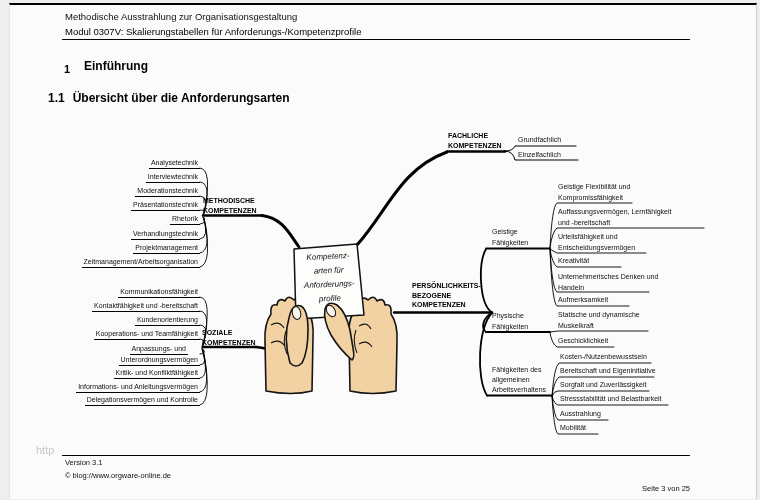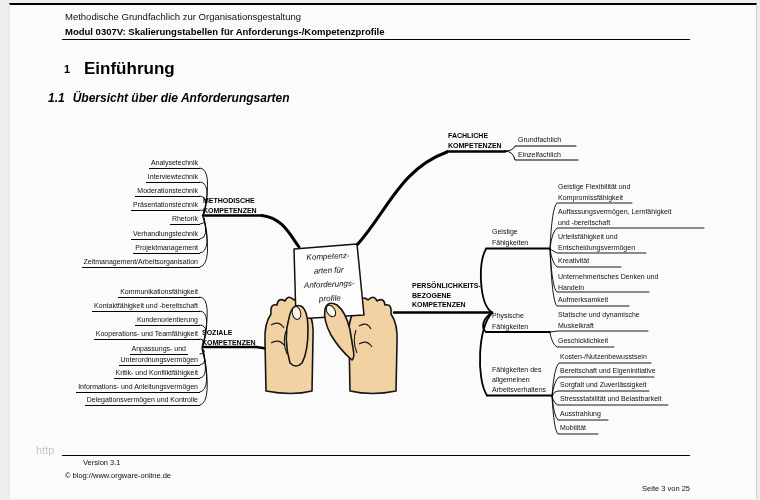--- a/index.html
+++ b/index.html
@@ -1,24 +1,24 @@
 <!DOCTYPE html>
 <html><head>
 <meta charset="utf-8">
 <style>
   html,body{margin:0;padding:0}
   body{width:760px;height:500px;background:#eeeeee;font-family:"Liberation Sans","DejaVu Sans",sans-serif;overflow:hidden;position:relative}
   .page{position:absolute;left:9px;top:3px;width:746px;height:494px;background:#fbfbfb;border-top:2px solid #000;border-right:1px solid #cfcfcf;border-left:1px solid #e4e4e4}
   
   .hdr1{position:absolute;left:65px;top:11px;font-size:9.5px;color:#111}
-  .hdr2{position:absolute;left:65px;top:26px;font-size:9.5px;font-weight:bold;color:#000}
+  .hdr2{position:absolute;left:65px;top:26px;font-size:9.5px;font-weight:normal;color:#000}
   .hrule{position:absolute;left:62px;top:39px;width:628px;height:0;border-top:1.6px solid #000}
   .h1n{position:absolute;left:64px;top:63px;font-size:11px;font-weight:bold;color:#000}
-  .h1t{position:absolute;left:84px;top:59px;font-size:17px;font-weight:bold;color:#000}
-  .h2{position:absolute;left:48px;top:91px;font-size:12px;font-weight:bold;font-style:italic;color:#000}
+  .h1t{position:absolute;left:84px;top:59px;font-size:12px;font-weight:bold;color:#000}
+  .h2{position:absolute;left:48px;top:91px;font-size:12px;font-weight:bold;color:#000}
   .h2 .sp{display:inline-block;width:8px}
   
   .map{position:absolute;left:0;top:0;width:760px;height:500px}
   .mi{position:absolute;font-size:7px;line-height:10px;color:#111;white-space:nowrap}
   .ul{border-bottom:1px solid #000;padding:0 2px}
   .r2{line-height:10.5px}
   .blbl{position:absolute;font-size:7px;font-weight:bold;color:#000;line-height:9.5px;white-space:nowrap}
   .slbl{position:absolute;font-size:7px;color:#111;line-height:10.5px;white-space:nowrap}
   .slbl3{line-height:10px}
   svg{position:absolute;left:0;top:0}
@@ -26,21 +26,21 @@
   
   .frule{position:absolute;left:62px;top:455px;width:628px;height:0;border-top:1.5px solid #000}
   .ftxt{position:absolute;font-size:7.5px;color:#111}
   .wm{position:absolute;left:36px;top:444px;font-size:11px;color:#c6c6c6}
 </style>
 </head>
 <body>
 
 <div class="page"></div>
 
-<div class="hdr1">Methodische Grundfachlich zur Organisationsgestaltung</div>
+<div class="hdr1">Methodische Ausstrahlung zur Organisationsgestaltung</div>
 <div class="hdr2">Modul 0307V: Skalierungstabellen für Anforderungs-/Kompetenzprofile</div>
 <div class="hrule"></div>
 
 <div class="h1n">1</div>
 <div class="h1t">Einführung</div>
 <div class="h2"><span>1.1</span><span class="sp"></span><span>Übersicht über die Anforderungsarten</span></div>
 
 <div class="map">
 
   <svg width="760" height="500">
@@ -219,15 +219,15 @@
   <div class="mi r2" style="left:560px;top:352px">Kosten-/Nutzenbewusstsein</div>
   <div class="mi r2" style="left:560px;top:366px">Bereitschaft und Eigeninitiative</div>
   <div class="mi r2" style="left:560px;top:380px">Sorgfalt und Zuverlässigkeit</div>
   <div class="mi r2" style="left:560px;top:394px">Stressstabilität und Belastbarkeit</div>
   <div class="mi r2" style="left:560px;top:409px">Ausstrahlung</div>
   <div class="mi r2" style="left:560px;top:423px">Mobilität</div>
 </div>
 
 <div class="wm">http</div>
 <div class="frule"></div>
-<div class="ftxt" style="left:83px;top:458px">Version 3.1</div>
+<div class="ftxt" style="left:65px;top:458px">Version 3.1</div>
 <div class="ftxt" style="left:65px;top:471px">© blog://www.orgware-online.de</div>
 <div class="ftxt" style="right:70px;top:484px">Seite 3 von 25</div>
 
 </body></html>

